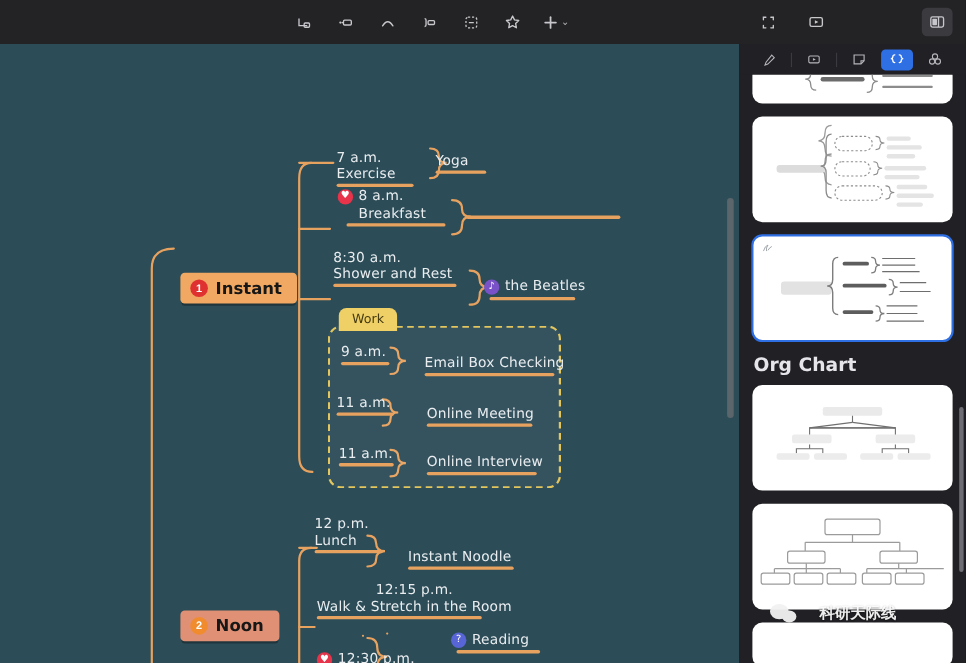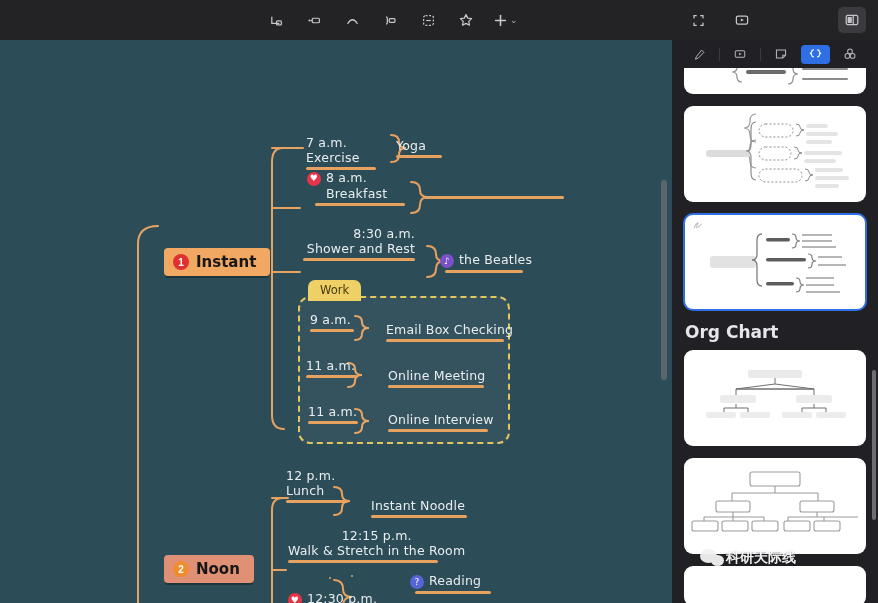--- a/index.html
+++ b/index.html
@@ -100,21 +100,21 @@
   .tpl.sel { outline: 2.5px solid #2f6fe4; outline-offset: -1px; }
   .sec-label {
     font-family: "DejaVu Sans", sans-serif; font-weight: bold;
     font-size: 17px; color: #e6e6ea; margin: 0 0 8px 13px;
   }
   .tpl .mini-ai { position: absolute; left: 8px; top: 6px; font-size: 9px; color: #9aa0a6; }
 
   
   #watermark {
     position: absolute; left: 700px; top: 548px;
-    display: flex; align-items: center; gap: 0;
+    display: flex; align-items: center; gap: 19px;
     color: #fafafa; font-family: Liberation Sans, sans-serif;
     font-size: 14px; font-weight: bold; opacity: .95;
     text-shadow: 0 1px 2px rgba(0,0,0,.5);
   }
   #wm-logo { width: 26px; height: 20px; position: relative; }
   #wm-logo .b1, #wm-logo .b2 {
     position: absolute; background: #f2f2f2; border-radius: 50%;
   }
   #wm-logo .b1 { width: 17px; height: 14px; left: 0; top: 1px; }
   #wm-logo .b2 { width: 13px; height: 11px; left: 11px; top: 7px; }
@@ -266,21 +266,21 @@
       <div class="txt">
         <span class="badge" style="background:#e8344a">♥</span><span>8 a.m.</span><br>
         <span style="margin-left:19px">Breakfast</span></div>
       <div class="uline" style="width:90px; margin-left:8px"></div>
     </div>
     <div class="node" style="left:424px; top:156px;">
       <div class="uline" style="width:140px"></div>
     </div>
 
     <div class="node two" style="left:303px; top:186px;">
-      <div class="txt" style="text-align:right">
+      <div class="txt" style="text-align:left">
         <span>8:30 a.m.</span><br>
         <span>Shower and Rest</span></div>
       <div class="uline" style="width:112px"></div>
     </div>
     <div class="node" style="left:440px; top:212px;">
       <div class="txt"><span class="badge" style="background:#7a52c7">♪</span><span>the Beatles</span></div>
       <div class="uline" style="width:78px; margin-left:5px"></div>
     </div>
 
     <div class="boundary" style="left:298px; top:256px; width:212px; height:148px;"></div>

